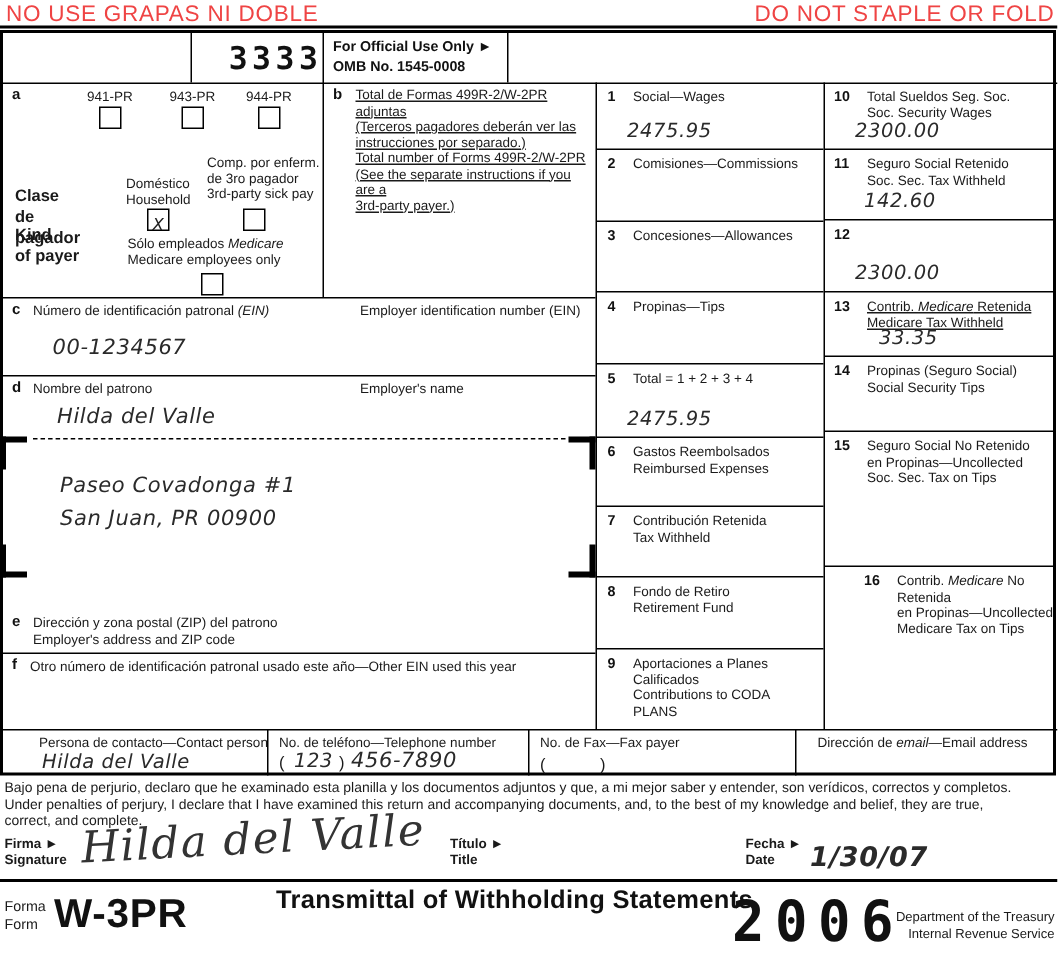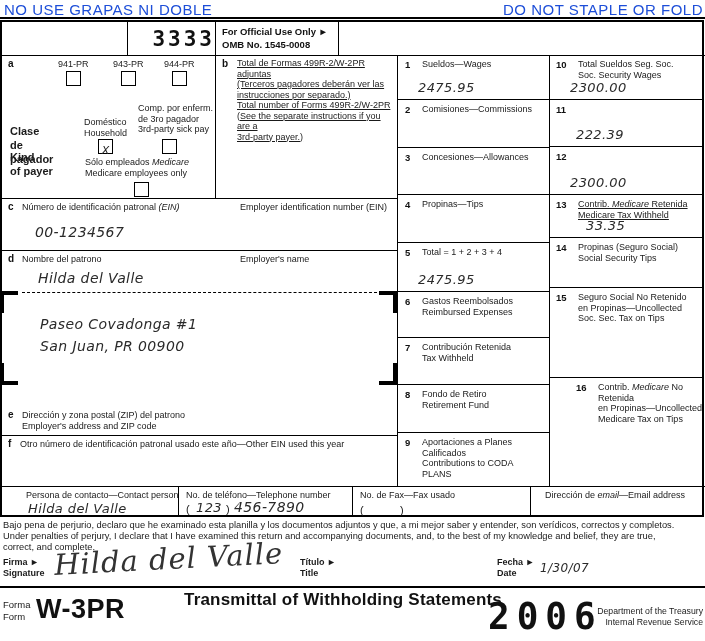--- a/index.html
+++ b/index.html
@@ -8,21 +8,21 @@
     font-family:"Liberation Sans", sans-serif; color:#111; overflow:hidden;
   }
   .abs { position:absolute; }
   .pre { white-space:pre-line; }
   .it  { font-style:italic; }
   .b   { font-weight:bold; }
   .lbl { font-size:9px; line-height:10.5px; color:#1a1a1a; }
   .lbl9{ font-size:9.5px; line-height:11px; }
   .num { font-weight:bold; font-size:9.5px; color:#111; }
   .letter { font-weight:bold; font-size:10px; }
-  .banner { font-size:15px; letter-spacing:0.5px; color:#1d4ed8; }
+  .banner { font-size:15px; letter-spacing:0.5px; color:#ef4444; }
   .val, .fill {
     font-family:"DejaVu Sans", sans-serif; font-style:italic;
     font-size:13px; color:#2a2a2a; letter-spacing:0.4px; white-space:pre-line;
   }
   .hline { position:absolute; background:#000; height:1px; }
   .vline { position:absolute; background:#000; width:1px; }
   .dashed { position:absolute; border-top:1.5px dashed #000; height:0; }
   .mark { position:absolute; background:#000; }
   .cb {
     position:absolute; width:13px; height:13px; border:1.5px solid #000;
@@ -134,21 +134,21 @@
 <div class="hline" style="left:0;top:435px;width:397px;"></div>
 <span class="abs letter" style="left:8px;top:438px;">f</span>
 <div class="abs lbl" style="left:20px;top:439px;">Otro número de identificación patronal usado este año—Other EIN used this year</div>
 <div class="abs val" style="left:30px;top:458px;"></div>
 
 <div class="vline" style="left:397px;top:55px;height:431px;"></div>
 <div class="vline" style="left:549px;top:55px;height:431px;"></div>
 
 <div class="nbox" style="left:398px;top:55px;width:151px;height:45px;">
   <span class="num abs" style="left:7px;top:4px;">1</span>
-  <div class="lbl pre abs" style="left:24px;top:4px;">Sueldos—Wages</div>
+  <div class="lbl pre abs" style="left:24px;top:4px;">Social—Wages</div>
   <div class="val">2475.95</div>
 </div>
 <div class="nbox" style="left:398px;top:100px;width:151px;height:48px;">
   <span class="num abs" style="left:7px;top:4px;">2</span>
   <div class="lbl pre abs" style="left:24px;top:4px;">Comisiones—Commissions</div>
   <div class="val"></div>
 </div>
 <div class="nbox" style="left:398px;top:148px;width:151px;height:47px;">
   <span class="num abs" style="left:7px;top:4px;">3</span>
   <div class="lbl pre abs" style="left:24px;top:4px;">Concesiones—Allowances</div>
@@ -190,21 +190,23 @@
 </div>
 
 <div class="nbox" style="left:550px;top:55px;width:153px;height:45px;">
   <span class="num abs" style="left:6px;top:4px;">10</span>
   <div class="lbl pre abs" style="left:28px;top:4px;">Total Sueldos Seg. Soc.
 Soc. Security Wages</div>
   <div class="val">2300.00</div>
 </div>
 <div class="nbox" style="left:550px;top:100px;width:153px;height:47px;">
   <span class="num abs" style="left:6px;top:4px;">11</span>
-  <div class="val" style="left:26px;">222.39</div>
+  <div class="lbl pre abs" style="left:28px;top:4px;">Seguro Social Retenido
+Soc. Sec. Tax Withheld</div>
+  <div class="val" style="left:26px;">142.60</div>
 </div>
 <div class="nbox" style="left:550px;top:147px;width:153px;height:48px;">
   <span class="num abs" style="left:6px;top:4px;">12</span>
   <div class="val">2300.00</div>
 </div>
 <div class="nbox" style="left:550px;top:195px;width:153px;height:43px;">
   <span class="num abs" style="left:6px;top:4px;">13</span>
   <div class="lbl abs" style="left:28px;top:4px;width:122px;text-decoration:underline;">
     <span>Contrib. </span><span class="it">Medicare</span><span class="pre"> Retenida
 Medicare Tax Withheld</span>
@@ -241,21 +243,21 @@
 
 <div class="abs lbl" style="left:10px;top:490px;padding-left:16px;">Persona de contacto—Contact person</div>
 <div class="abs val" style="left:28px;top:501px;">Hilda del Valle</div>
 
 <div class="abs lbl" style="left:186px;top:490px;">No. de teléfono—Telephone number</div>
 <span class="abs lbl" style="left:186px;top:504px;font-size:11px;">(</span>
 <span class="abs val" style="left:196px;top:500px;">123</span>
 <span class="abs lbl" style="left:226px;top:504px;font-size:11px;">)</span>
 <span class="abs val" style="left:234px;top:499px;font-size:14px;">456-7890</span>
 
-<div class="abs lbl" style="left:360px;top:490px;">No. de Fax—Fax usado</div>
+<div class="abs lbl" style="left:360px;top:490px;">No. de Fax—Fax payer</div>
 <span class="abs lbl" style="left:360px;top:505px;font-size:11px;">(</span>
 <span class="abs val" style="left:372px;top:503px;"></span>
 <span class="abs lbl" style="left:400px;top:505px;font-size:11px;">)</span>
 
 <div class="abs lbl" style="left:545px;top:490px;">
   <span>Dirección de </span><span class="it">email</span><span>—Email address</span>
 </div>
 <div class="abs val" style="left:545px;top:501px;"></div>
 
 <div class="abs lbl pre" style="left:3px;top:520px;width:700px;font-size:9.3px;line-height:11px;">Bajo pena de perjurio, declaro que he examinado esta planilla y los documentos adjuntos y que, a mi mejor saber y entender, son verídicos, correctos y completos.</div>
@@ -263,21 +265,21 @@
 correct, and complete.</div>
 
 <div class="abs lbl pre b" style="left:3px;top:557px;">Firma ►
 Signature</div>
 <div class="abs sig" style="left:55px;top:548px;">Hilda del Valle</div>
 <div class="abs lbl pre b" style="left:300px;top:557px;">Título ►
 Title</div>
 <div class="abs val" style="left:300px;top:560px;margin-left:60px;"></div>
 <div class="abs lbl pre b" style="left:497px;top:557px;">Fecha ►
 Date</div>
-<div class="abs val" style="left:540px;top:561px;font-size:12px;">1/30/07</div>
+<div class="abs val" style="left:540px;top:561px;font-size:18px;font-weight:bold;">1/30/07</div>
 
 <div class="hline" style="left:0;top:586px;width:705px;height:2px;"></div>
 
 <div class="abs lbl pre" style="left:3px;top:599px;font-size:9.5px;line-height:12px;">Forma
 Form</div>
 <div class="abs b" style="left:36px;top:594px;font-size:27px;letter-spacing:0.5px;">W-3PR</div>
 <div class="abs" style="left:184px;top:589px;">
   <div class="ftitle">Transmittal of Withholding Statements</div>
 </div>
 <div class="abs digital" style="left:488px;top:595px;font-size:36px;letter-spacing:7px;transform:scaleY(1.05);">2006</div>

